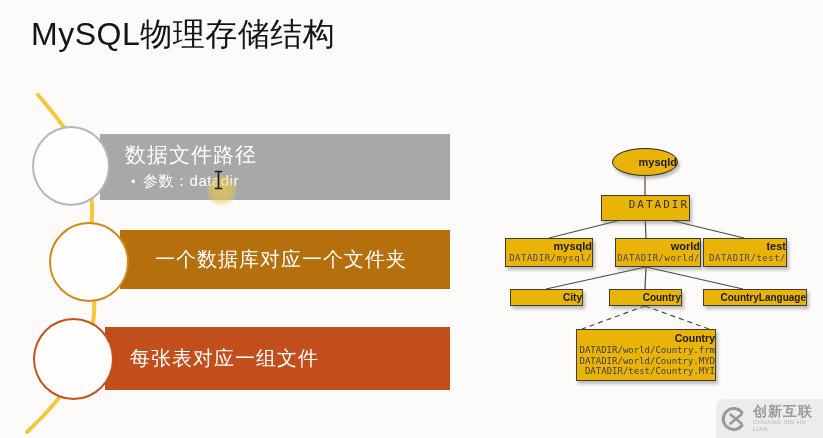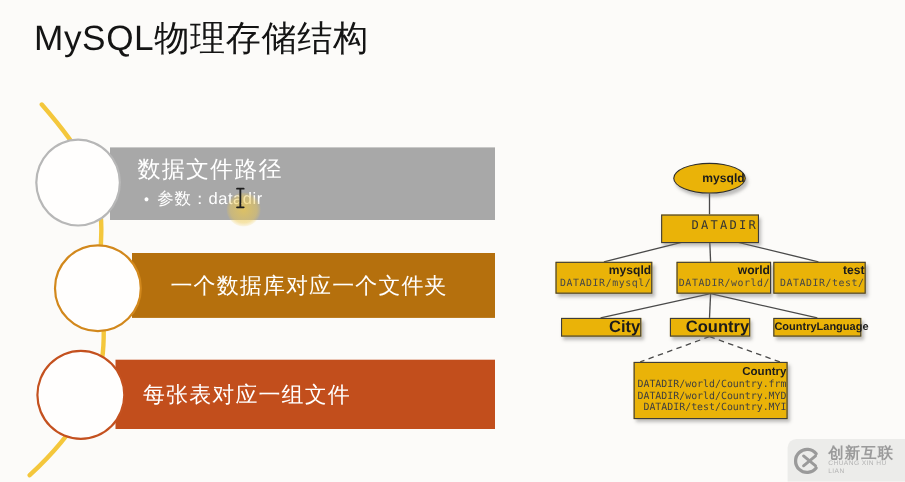--- a/index.html
+++ b/index.html
@@ -61,24 +61,24 @@
   .node-datadir{
     left:106px;top:55px;width:89px;height:26px;line-height:17px;
     font-family:"DejaVu Sans Mono",monospace;font-size:11px;letter-spacing:2px;color:#333;
   }
   .node-db{top:98px;height:29px;padding-top:1px;}
   .node-db .nm{font-size:11px;font-weight:700;line-height:13px;}
   .node-db .pth{font-family:"DejaVu Sans Mono",monospace;font-size:9px;line-height:11px;color:#474747;letter-spacing:0.5px;}
   .db-1{left:10px;width:88px;}
   .db-2{left:120px;width:86px;}
   .db-3{left:208px;width:84px;}
-  .node-tbl{top:149px;height:17px;line-height:15px;font-size:15px;font-weight:700;}
+  .node-tbl{top:149px;height:17px;line-height:15px;font-size:10px;font-weight:700;}
   .tbl-1{left:15px;width:73px;}
   .tbl-2{left:114px;width:73px;}
-  .tbl-3{left:208px;width:80px;font-size:10px;}
+  .tbl-3{left:208px;width:104px;font-size:10px;}
   .node-files{left:81px;top:189px;width:140px;padding:2px 0 3px 0;}
   .node-files .nm{font-size:10.5px;font-weight:700;line-height:13px;}
   .node-files .f{font-family:"DejaVu Sans Mono",monospace;font-size:9px;line-height:10.5px;color:#3f3f3f;}
 
   
   .watermark{
     position:absolute;right:0;bottom:0;width:107px;height:39px;
     background:#ececea;border-radius:8px 0 0 0;z-index:4;
     display:flex;align-items:center;padding-left:5px;box-sizing:border-box;
   }

